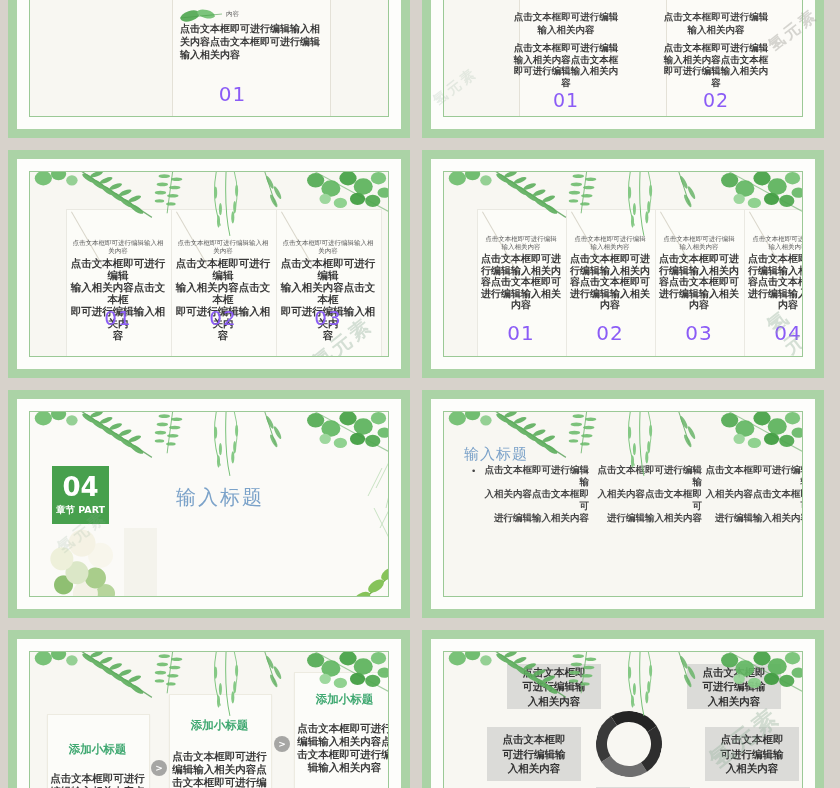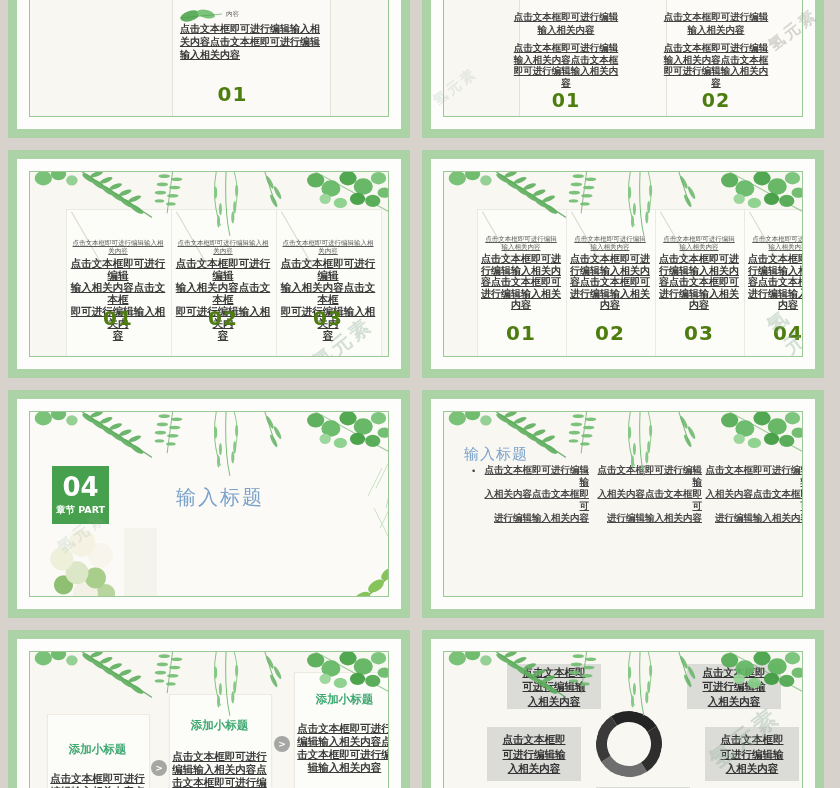--- a/index.html
+++ b/index.html
@@ -1,35 +1,35 @@
 <!DOCTYPE html>
 <html><head>
 <meta charset="utf-8">
 <style>
   html,body{margin:0;padding:0;background:#d7d2cb;}
   .canvas{position:relative;width:840px;height:788px;background:#d7d2cb;overflow:hidden;
           font-family:"DejaVu Sans",sans-serif;color:#3a3a3a;}
   .abs{position:absolute;}
-  .pre{white-space:pre-line;text-decoration:underline;}
+  .pre{white-space:pre-line;}
   .ctr{text-align:center;}
 
   
   .slide{position:absolute;width:402px;height:228px;background:#abd3a6;}
   .mat{position:absolute;inset:9px;background:#fdfdfb;}
   .content{position:absolute;inset:12px;border:1px solid #9bc996;background:#f8f7f2;overflow:hidden;}
 
   .leaves-slot{left:0;top:-2px;width:100%;height:70px;pointer-events:none;}
 
   .vline{width:1px;background:#e4e1d7;}
   .panel{background:#fcfcf8;border:1px solid rgba(175,170,150,.22);}
   .diag{width:1px;height:64px;background:#d9d6ca;transform:rotate(-30deg);transform-origin:top left;}
 
   .tiny{font-size:6.5px;line-height:8px;color:#5a5a5a;}
   .body-txt{font-size:10.5px;line-height:12px;font-weight:700;color:#3a3a3a;}
-  .num{font-size:20px;font-weight:700;color:#4d7c0f;letter-spacing:1px;}
+  .num{font-size:20px;font-weight:400;color:#8b5cf6;letter-spacing:1px;}
 
   .sec-box{background:#47a04d;color:#fff;display:flex;flex-direction:column;align-items:center;justify-content:center;}
   .sec-num{font-size:26px;font-weight:700;line-height:28px;}
   .sec-label{font-size:9.5px;font-weight:700;margin-top:3px;}
   .blue-title{color:#7ba2c9;font-weight:400;}
   .lorem{color:#5e7083;font-size:9.5px;}
 
   .bullet{font-size:9.5px;line-height:12px;font-weight:700;color:#474747;text-align:right;}
   .dot{font-size:9px;color:#474747;}
 

